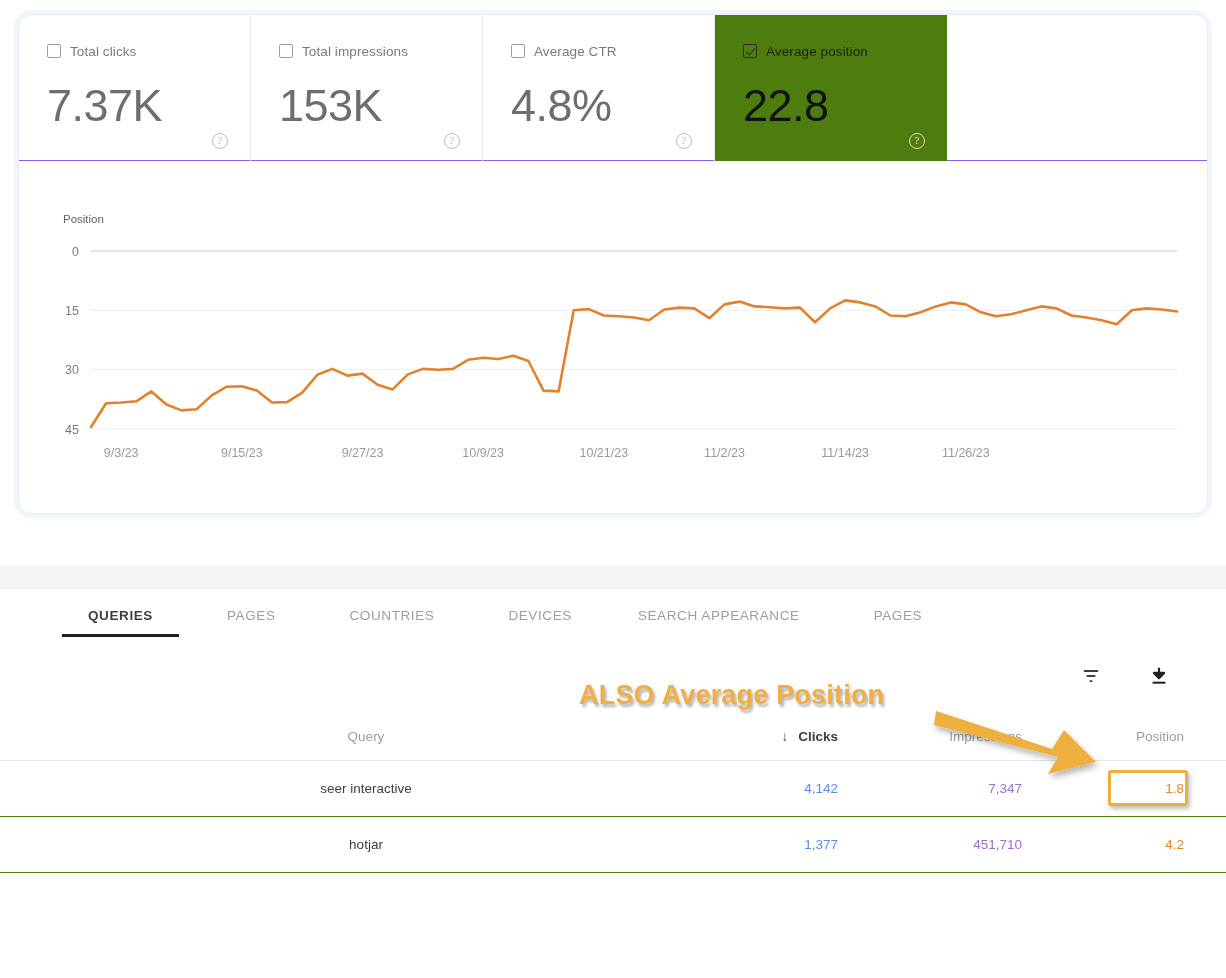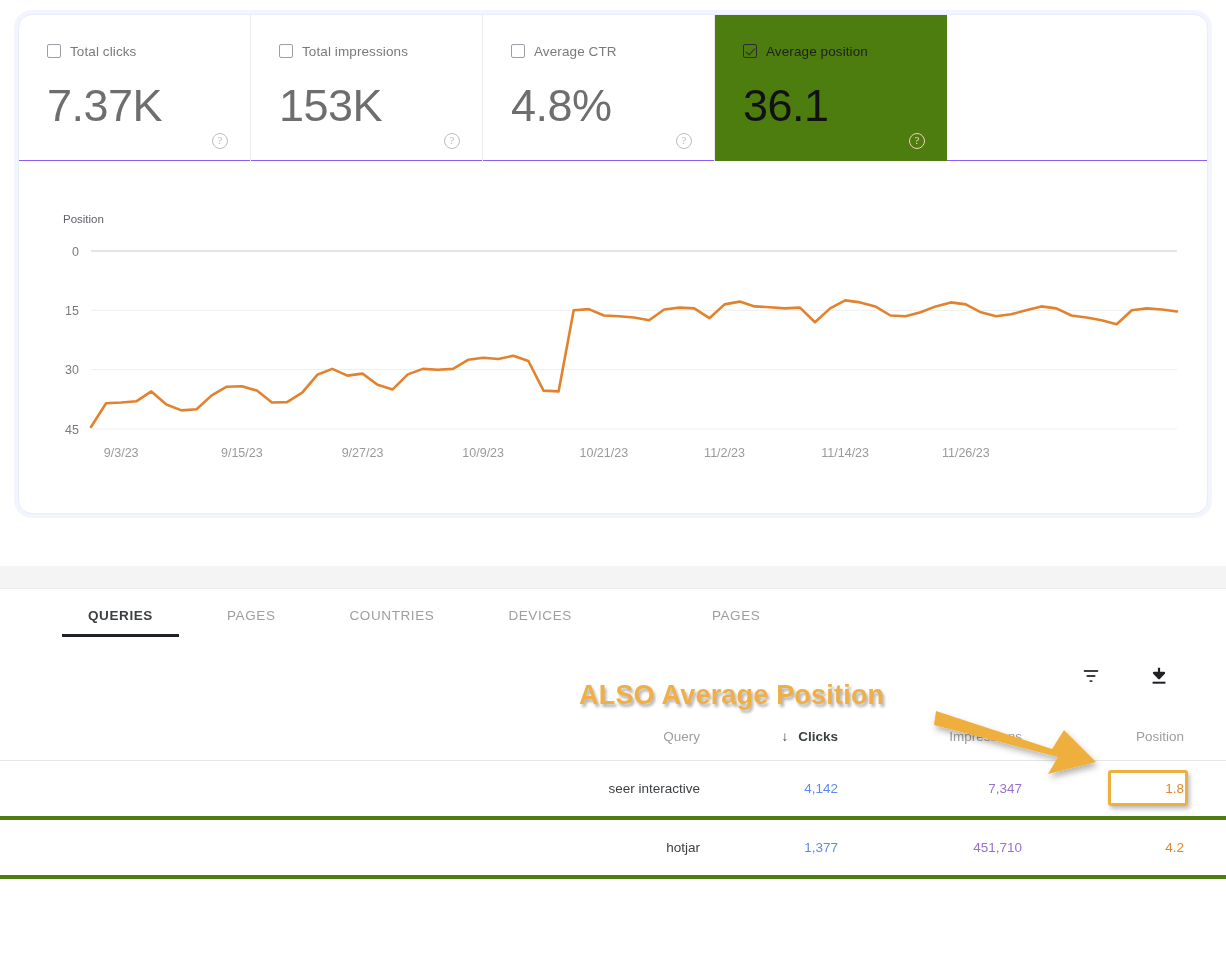--- a/index.html
+++ b/index.html
@@ -136,23 +136,23 @@
   .arrow-svg { position: absolute; left: 930px; top: 694px; z-index: 7; pointer-events: none; }
   .pos-box {
     position: absolute; left: 1108px; top: 770px;
     width: 80px; height: 36px;
     border: 3px solid #efaf3c; border-radius: 3px;
     box-shadow: 2px 3px 4px rgba(0,0,0,.25);
     z-index: 5; pointer-events: none;
   }
 
   table { width: 1226px; border-collapse: collapse; table-layout: fixed; }
-  th, td { font-size: 13.5px; font-weight: normal; text-align: right; }
+  th, td { font-size: 13.5px; font-weight: normal; text-align: center; }
   th { padding: 14px 0 16px 0; color: #9e9e9e; border-bottom: 1px solid #e6e6e6; }
-  td { padding: 20px 0 20px 0; color: #3c4043; border-bottom: 4px solid #4d7c0f; }
+  td { padding: 20px 0 20px 0; color: #3c4043; border-bottom: 1px solid #4d7c0f; }
   .c-query { width: 700px; padding-left: 32px; }
   .c-clicks { width: 176px; text-align: right; padding-right: 38px; }
   .c-impr  { width: 186px; text-align: right; padding-right: 40px; }
   .c-pos   { width: 164px; text-align: right; padding-right: 42px; }
   th.c-clicks { color:#3c4043; font-weight: bold; }
   .sort-arrow { display:inline-block; margin-right: 10px; font-weight: bold; color:#3c4043; }
   .v-clicks { color: #5b8ce8; }
   .v-impr   { color: #9a6fd0; }
   .v-pos    { color: #e0862b; }
 </style>
@@ -190,21 +190,21 @@
         </div>
         <div class="m-value">4.8%</div>
         <div class="help-icon">?</div>
       </div>
 
       <div class="metric-card selected">
         <div class="m-head">
           <span class="cbox"></span>
           <span class="m-label">Average position</span>
         </div>
-        <div class="m-value">36.1</div>
+        <div class="m-value">22.8</div>
         <div class="help-icon">?</div>
       </div>
 
       <div class="metric-card filler"></div>
     </div>
 
     <div class="chart-wrap">
       <div class="axis-title">Position</div>
       <svg class="chart-svg" viewBox="0 0 1188 353" preserveAspectRatio="none">
         <g id="gridlines">
@@ -241,20 +241,21 @@
 
     <div class="tabs">
       <div class="tab active"><span>QUERIES</span></div>
       <div class="tab-sp"></div>
       <div class="tab"><span>PAGES</span></div>
       <div class="tab-sp"></div>
       <div class="tab"><span>COUNTRIES</span></div>
       <div class="tab-sp"></div>
       <div class="tab"><span>DEVICES</span></div>
       <div class="tab-sp wide"></div>
+      <div class="tab"><span>SEARCH APPEARANCE</span></div>
       <div class="tab-sp"></div>
       <div class="tab"><span>PAGES</span></div>
     </div>
 
     <div class="toolbar">
       <div class="tb-icons">
         <svg class="ico" viewBox="0 0 24 24">
           <rect x="4" y="5.5" width="16" height="2" rx="1" fill="#3c4043"></rect>
           <rect x="7" y="11" width="10" height="2" rx="1" fill="#3c4043"></rect>
           <rect x="10.2" y="16.5" width="3.6" height="2" rx="1" fill="#3c4043"></rect>

